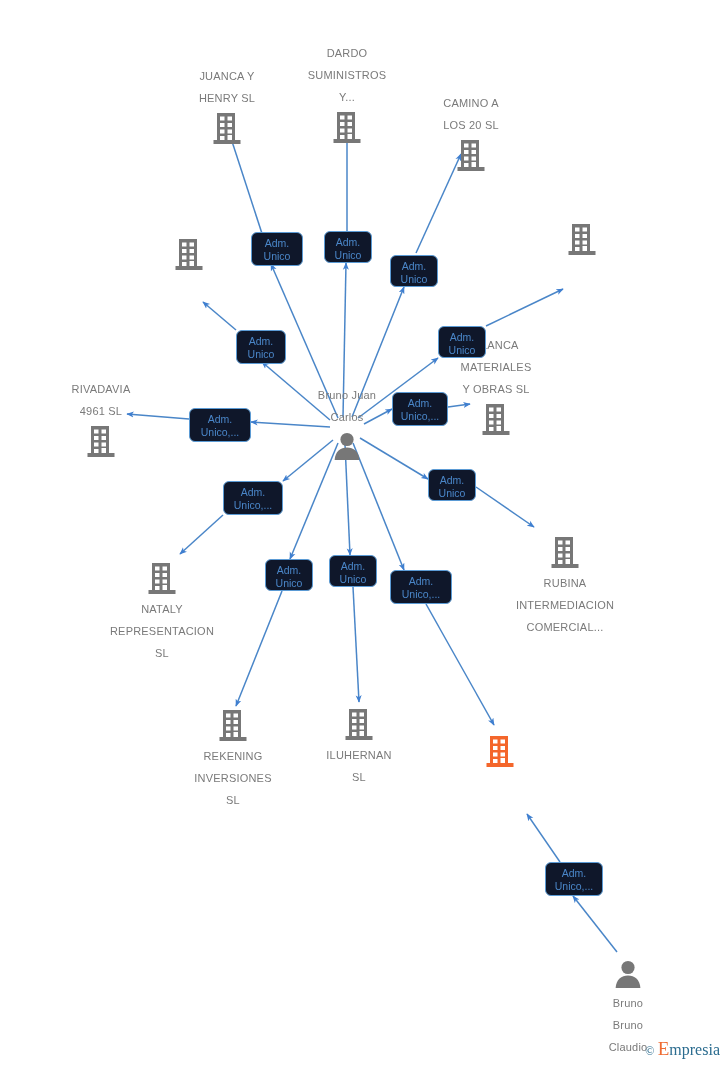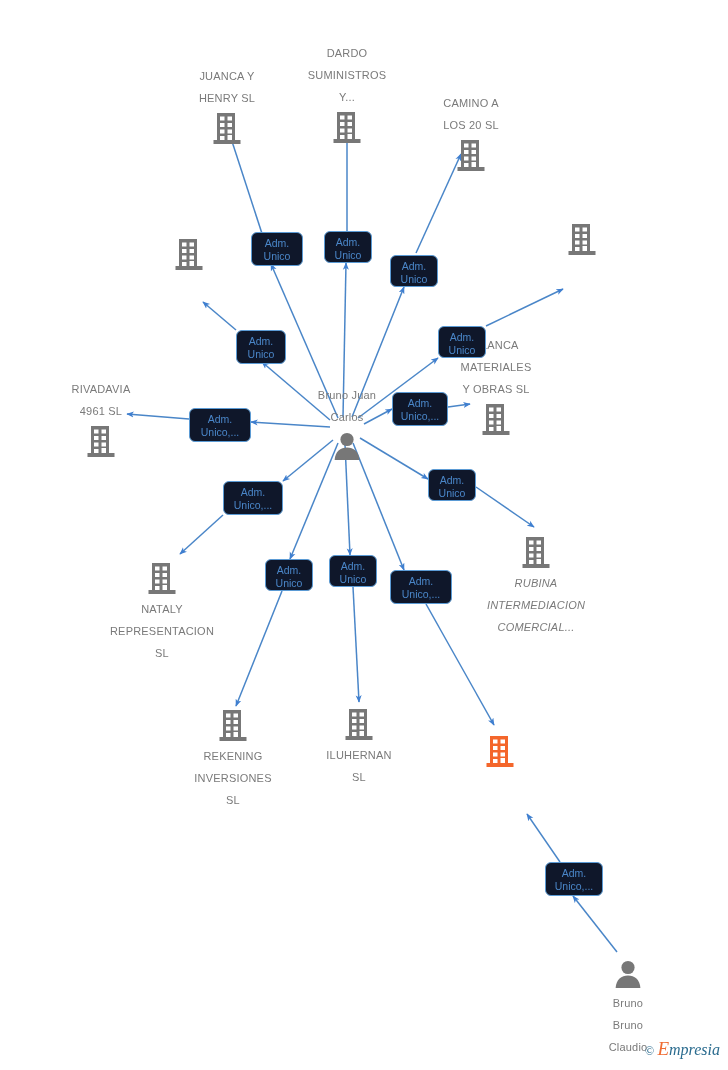--- a/index.html
+++ b/index.html
@@ -37,21 +37,21 @@
     white-space:pre-line;
     box-sizing:border-box;
   }
   #watermark{
     position:absolute;right:8px;bottom:10px;
     font-size:13px;color:#2b6c8f;
     font-family:"Liberation Serif", serif;
     white-space:nowrap;
   }
   #watermark .cmark{font-size:12px;color:#2b6c8f;}
-  #watermark .brand{font-style:italic;font-size:16px;}
+  #watermark .brand{font-size:16px;}
   #watermark .brand .e{color:#ef6c33;font-size:19px;}
 </style>
 </head>
 <body>
 
 <div id="stage">
 
   <svg class="edges" viewBox="0 0 728 1070" xmlns="http://www.w3.org/2000/svg">
     <defs>
       <marker id="arw" viewBox="0 0 10 10" refX="9" refY="5" markerWidth="5" markerHeight="5" orient="auto-start-reverse">
@@ -230,21 +230,21 @@
             <rect x="15.5" y="11" width="4.5" height="4" fill="#ffffff"></rect>
             <rect x="8" y="17.5" width="4.5" height="4" fill="#ffffff"></rect>
             <rect x="15.5" y="17.5" width="4.5" height="4" fill="#ffffff"></rect>
             <rect x="8" y="24" width="4.5" height="4" fill="#ffffff"></rect>
             <rect x="15.5" y="23" width="4.5" height="5" fill="#ffffff"></rect>
           </svg></span>
         <span class="label">NATALY
 REPRESENTACION
 SL</span>
       </div>
-      <div class="node label-below" style="left: 536px; top: 535.5px; font-style: italic;">
+      <div class="node label-below" style="left: 565px; top: 535.5px;">
         <span class="glyph"><svg width="30" height="33" viewBox="0 0 30 33" xmlns="http://www.w3.org/2000/svg">
             <rect x="5" y="1" width="18" height="27" fill="#777777"></rect>
             <rect x="1.5" y="28" width="27" height="4" fill="#777777"></rect>
             <rect x="8" y="4.5" width="4.5" height="4" fill="#ffffff"></rect>
             <rect x="15.5" y="4.5" width="4.5" height="4" fill="#ffffff"></rect>
             <rect x="8" y="11" width="4.5" height="4" fill="#ffffff"></rect>
             <rect x="15.5" y="11" width="4.5" height="4" fill="#ffffff"></rect>
             <rect x="8" y="17.5" width="4.5" height="4" fill="#ffffff"></rect>
             <rect x="15.5" y="17.5" width="4.5" height="4" fill="#ffffff"></rect>
             <rect x="8" y="24" width="4.5" height="4" fill="#ffffff"></rect>

